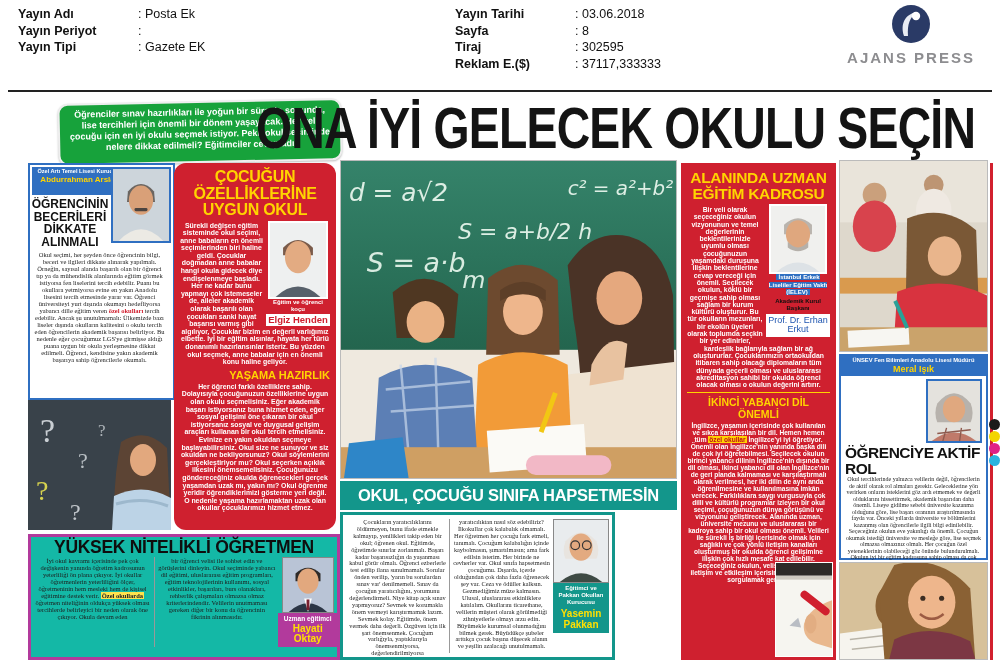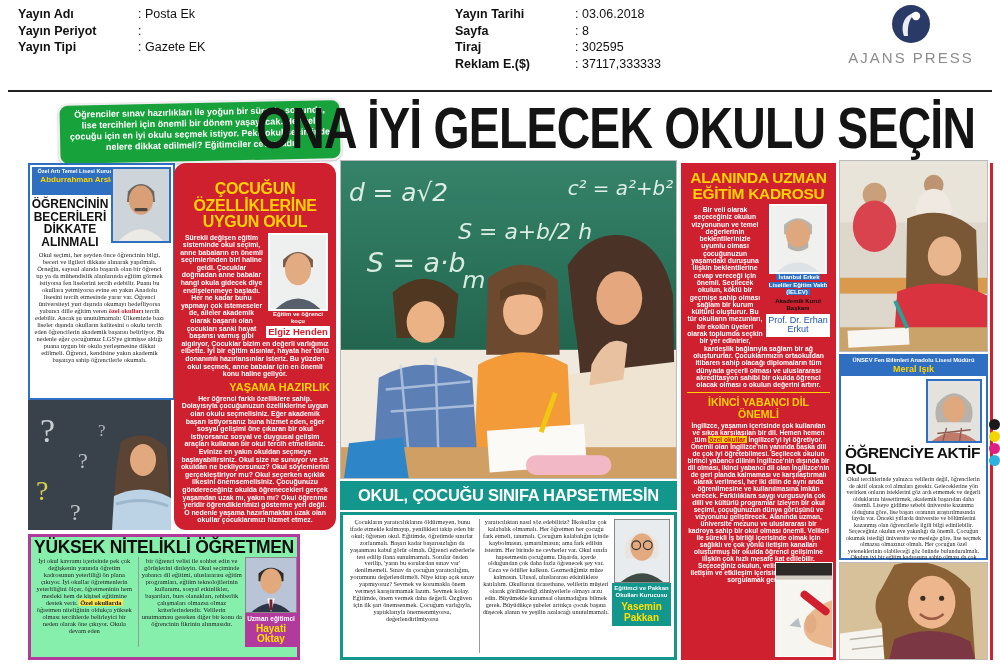--- a/index.html
+++ b/index.html
@@ -6,21 +6,21 @@
   .stage{position:relative;width:1000px;height:665px;background:#fff;overflow:hidden;
          font-family:"Liberation Sans",sans-serif;color:#111}
   
   .hdr-left{position:absolute;left:18px;top:6px}
   .hdr-right{position:absolute;left:455px;top:6px}
   .meta-row{display:flex;font-size:12.5px;line-height:16.5px}
   .meta-label{font-weight:bold;width:120px;white-space:nowrap}
   .meta-value{white-space:nowrap}
   .meta-value::before{content:": "}
   .logo{position:absolute;right:14px;top:4px;width:150px;text-align:center}
-  .logo-text{font-size:15px;font-weight:normal;color:#8d8d90;letter-spacing:2px;margin-top:1px}
+  .logo-text{font-size:15px;font-weight:bold;color:#8d8d90;letter-spacing:2px;margin-top:1px}
   .hdr-rule{position:absolute;left:8px;right:8px;top:90px;border-top:2px solid #222}
   
   .lead-box{position:absolute;left:58px;top:101px;width:268px;height:50px;background:#17a23b;
             border:2px solid #eee;border-radius:10px;color:#fff;font-weight:bold;font-size:9px;
             line-height:11px;text-align:center;padding:4px 6px;transform:rotate(-1.2deg);
             box-shadow:0 1px 2px rgba(0,0,0,.25)}
   .headline{position:absolute;left:256px;top:94px;font-size:58px;font-weight:900;color:#141414;
             letter-spacing:-1px;white-space:nowrap;transform:scaleX(.8);transform-origin:left top;
             font-family:"Liberation Sans",sans-serif}
   .ser{font-family:"Liberation Serif",serif;color:#1d1d1d;text-align:center}
@@ -30,33 +30,33 @@
   .ar-kicker{position:absolute;left:2px;top:2px;width:96px;height:27px;background:#2f6fc1;text-align:center;padding-top:1px}
   .ar-k1{font-size:5.6px;color:#fff;font-weight:bold;line-height:7px}
   .ar-k2{font-size:8px;color:#ffd400;font-weight:bold;line-height:9px}
   .ar-photo{position:absolute;right:2px;top:2px;width:60px;height:76px;border:2px solid #2f6fc1;box-sizing:border-box}
   .ar-title{position:absolute;left:1px;top:33px;width:78px;font-size:12px;line-height:12.5px;font-weight:900;text-align:center;color:#111}
   .ar-body{position:absolute;left:4px;top:86px;width:131px;font-size:6.5px;line-height:7px}
   .hl-red{color:#d01f2e;font-weight:bold}
   
   .q-photo{position:absolute;left:28px;top:400px;width:143px;height:130px}
   
-  .box-henden{position:absolute;left:174px;top:163px;width:162px;height:367px;background:#cf202f;border-radius:12px;padding:18px 6px;box-sizing:border-box}
+  .box-henden{position:absolute;left:174px;top:163px;width:162px;height:367px;background:#cf202f;border-radius:12px;padding:6px 6px;box-sizing:border-box}
   .hn-title{color:#ffd400;font-size:16px;line-height:16.5px;font-weight:900;text-align:center;letter-spacing:-.3px}
   .hn-photo-wrap{float:right;width:64px;margin:2px 0 2px 3px;text-align:center}
   .hn-photo{width:60px;height:78px;border:2px solid #fff;box-sizing:border-box;display:block;margin:0 auto}
   .hn-pk{font-size:6px;line-height:7px;color:#fff;font-weight:bold}
   .hn-name{background:#fff;color:#d01f2e;font-weight:900;font-size:9.5px;line-height:10px;padding:1px 0;margin-top:1px}
   .hn-body{font-size:6.9px;line-height:7.6px;margin-top:3px}
   .hn-sub{color:#ffd400;font-size:11px;font-weight:900;text-align:right;margin:3px 0 2px}
   
   .main-photo{position:absolute;left:340px;top:160px;width:337px;height:319px;border:1px solid #bbb;box-sizing:border-box}
   .banner{position:absolute;left:340px;top:481px;width:337px;height:29px;background:#13968b;color:#fff;
           font-size:16.5px;font-weight:900;text-align:center;line-height:29px;letter-spacing:-.3px}
-  .box-pakkan{position:absolute;left:340px;top:512px;width:337px;height:148px;border:3px solid #13968b;background:#fff;box-sizing:border-box;display:flex;padding:4px 3px}
+  .box-pakkan{position:absolute;left:340px;top:512px;width:275px;height:148px;border:3px solid #13968b;background:#fff;box-sizing:border-box;display:flex;padding:4px 3px}
   .pk-col{width:133px;font-size:6.3px;line-height:6.9px;padding:0 3px}
   .pk-col2{border-left:1px solid #999}
   .pk-photo-wrap{width:62px;text-align:center}
   .pk-photo{width:56px;height:64px;border:1px solid #888;box-sizing:border-box;display:block;margin:0 auto}
   .pk-kick{background:#13968b;color:#fff;font-size:6px;line-height:7px;font-weight:bold;padding:2px 1px}
   .pk-name{background:#13968b;color:#ffe000;font-size:10px;line-height:10.5px;font-weight:900;padding:1px 0 3px}
   
   .box-erkut{position:absolute;left:681px;top:163px;width:155px;height:497px;background:#cf202f;padding:7px 6px;box-sizing:border-box}
   .er-title{color:#ffd400;font-size:15.5px;line-height:16px;font-weight:900;text-align:center;letter-spacing:-.3px}
   .er-photo-wrap{float:right;width:64px;margin:2px 0 2px 3px;text-align:center}
@@ -76,21 +76,21 @@
   .box-isik{position:absolute;left:839px;top:354px;width:149px;height:206px;border:2px solid #2f6fc1;background:#fff;box-sizing:border-box}
   .is-bar{background:#2f6fc1;text-align:center;padding:1px 0 2px}
   .is-b1{color:#fff;font-size:5.8px;line-height:7px;font-weight:bold}
   .is-b2{color:#ffd400;font-size:9px;line-height:10px;font-weight:900}
   .is-inner{padding:2px 4px}
   .is-title{font-size:15.5px;line-height:15.5px;font-weight:900;color:#111;letter-spacing:-.5px}
   .is-photo{float:right;width:56px;height:64px;border:2px solid #2f6fc1;box-sizing:border-box;margin:1px 0 2px 3px}
   .is-body{font-size:6px;line-height:6.5px}
   .girl-photo{position:absolute;left:839px;top:562px;width:149px;height:98px;border:1px solid #bbb;box-sizing:border-box}
   
-  .box-oktay{position:absolute;left:28px;top:534px;width:272px;height:126px;border:3px solid #b23a9c;background:#86efac;box-sizing:border-box}
+  .box-oktay{position:absolute;left:28px;top:534px;width:312px;height:126px;border:3px solid #b23a9c;background:#14b8a6;box-sizing:border-box}
   .ok-title{font-size:17.5px;font-weight:900;text-align:center;color:#0e0e0e;line-height:20px;letter-spacing:-.3px}
   .ok-cols{display:flex;padding:0 0}
   .ok-col{width:120px;font-size:6.5px;line-height:7px;padding:0 3px}
   .ok-col2{border-left:1px solid #999}
   .ok-photo-wrap{width:60px;text-align:center}
   .ok-photo{width:52px;height:56px;border:1px solid #888;box-sizing:border-box;display:block;margin:0 auto}
   .ok-kick{background:#b23a9c;color:#fff;font-size:6.5px;line-height:7.5px;font-weight:bold;padding:2px 0 0}
   .ok-name{background:#b23a9c;color:#ffe000;font-size:10px;line-height:10px;font-weight:900;padding:1px 0 3px}
   
   .red-edge{position:absolute;left:990px;top:163px;width:3px;height:497px;background:#d2202e}

